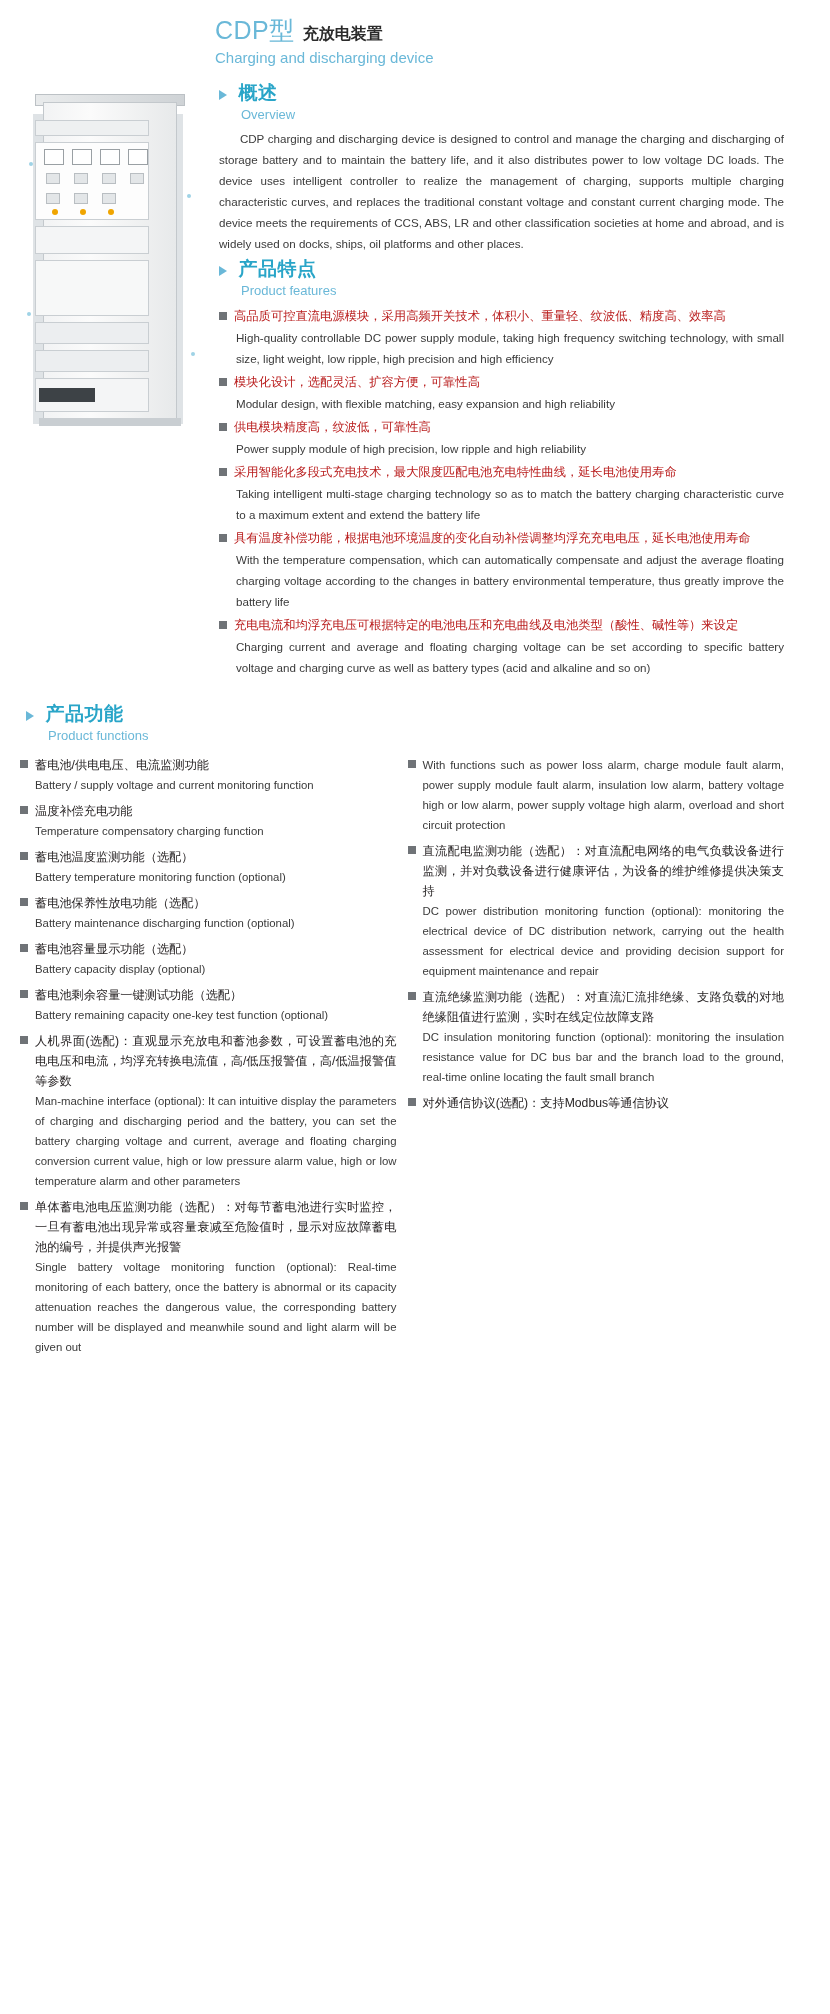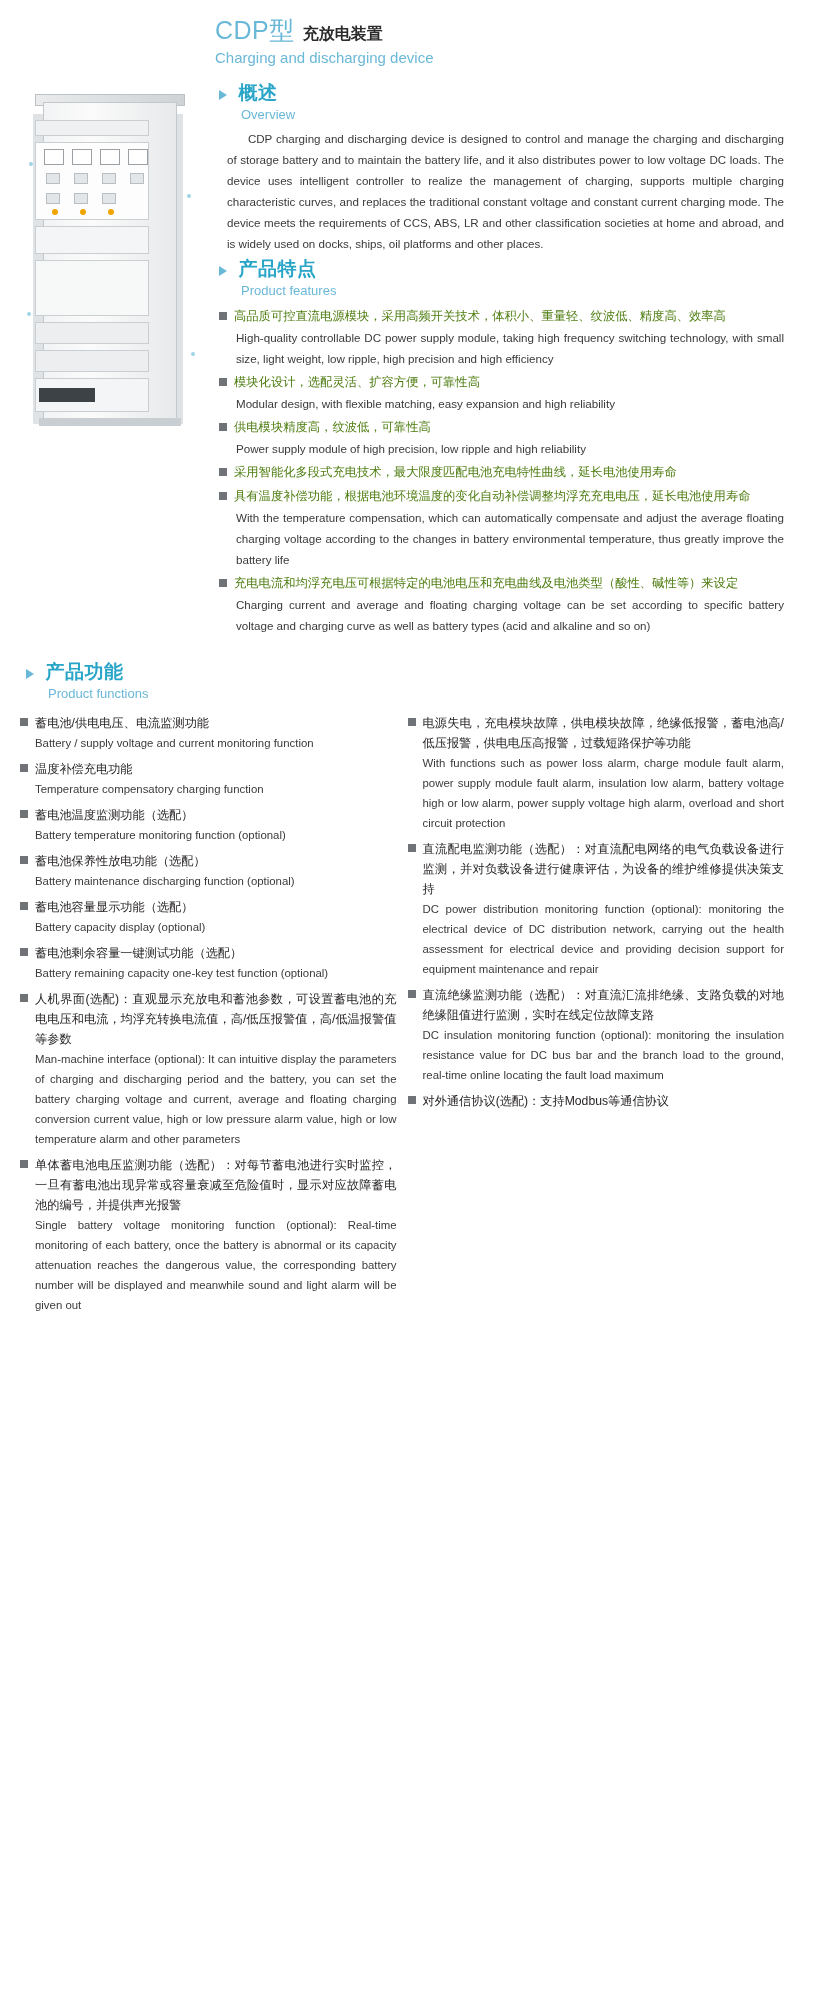--- a/index.html
+++ b/index.html
@@ -107,32 +107,32 @@
   .sec-cn { font-size: 19px; color: #29a5c8; font-weight: bold; letter-spacing:0.5px; }
   .sec-en { font-size: 13px; color: #6ab8d8; margin-left: 22px; margin-top: 1px; }
 
   .para-cn {
     font-size: 12.3px; line-height: 22px; color: #231f20;
     text-align: justify; text-indent: 2em; margin: 6px 0 0 0;
     letter-spacing: 0.2px;
   }
   .para-en {
     font-size: 11.6px; line-height: 21px; color: #3a3a3a;
-    text-align: justify; text-indent: 1.8em; margin: 6px 0 0 8px;
+    text-align: justify; text-indent: 1.8em; margin: 6px 0 0 0;
   }
 
   
   .feat-list { margin-top: 8px; }
   .feat-item { display: flex; margin-bottom: 3px; }
   .sq {
     flex: 0 0 auto; width: 8px; height: 8px; background: #6f7377;
     margin: 6px 7px 0 0;
   }
   .feat-body { flex: 1; }
-  .feat-cn { font-size: 12.3px; line-height: 21px; color:#4d7c0f; text-align: justify; }
+  .feat-cn { font-size: 12.3px; line-height: 21px; color:#b91c1c; text-align: justify; }
   .feat-en { font-size: 11.6px; line-height: 21px; color:#3a3a3a; text-align: justify; padding-left: 2px;}
 
   
   .functions { padding: 18px 20px 0 20px; }
   .func-head { margin-left: 6px; }
   .cols { display: flex; gap: 11px; margin-top: 12px; }
   .col { flex: 1; }
   .fitem { display:flex; margin-bottom: 6px; }
   .fitem .sq { margin-top: 5px; }
   .f-cn { font-size: 12.2px; line-height: 20px; color:#231f20; text-align: justify; }
@@ -226,20 +226,21 @@
           <span class="sq"></span>
           <div class="feat-body">
             <div class="feat-cn">供电模块精度高，纹波低，可靠性高</div>
             <div class="feat-en">Power supply module of high precision, low ripple and high reliability</div>
           </div>
         </div>
         <div class="feat-item">
           <span class="sq"></span>
           <div class="feat-body">
             <div class="feat-cn">采用智能化多段式充电技术，最大限度匹配电池充电特性曲线，延长电池使用寿命</div>
+            <div class="feat-en">Taking intelligent multi-stage charging technology so as to match the battery charging characteristic curve to a maximum extent and extend the battery life</div>
           </div>
         </div>
         <div class="feat-item">
           <span class="sq"></span>
           <div class="feat-body">
             <div class="feat-cn">具有温度补偿功能，根据电池环境温度的变化自动补偿调整均浮充充电电压，延长电池使用寿命</div>
             <div class="feat-en">With the temperature compensation, which can automatically compensate and adjust the average floating charging voltage according to the changes in battery environmental temperature, thus greatly improve the battery life</div>
           </div>
         </div>
         <div class="feat-item">
@@ -318,36 +319,35 @@
             <div class="f-cn">单体蓄电池电压监测功能（选配）：对每节蓄电池进行实时监控，一旦有蓄电池出现异常或容量衰减至危险值时，显示对应故障蓄电池的编号，并提供声光报警</div>
             <div class="f-en">Single battery voltage monitoring function (optional): Real-time monitoring of each battery, once the battery is abnormal or its capacity attenuation reaches the dangerous value, the corresponding battery number will be displayed and meanwhile sound and light alarm will be given out</div>
           </div>
         </div>
       </div>
 
       <div class="col">
         <div class="fitem">
           <span class="sq"></span>
           <div class="feat-body">
-            <div class="f-cn">电源失电，充电模块故障，供电模块故障，绝缘低报警，蓄电池高/低压报警，供电电压高报警，过载短路保护等功能</div>
             <div class="f-en">With functions such as power loss alarm, charge module fault alarm, power supply module fault alarm, insulation low alarm, battery voltage high or low alarm, power supply voltage high alarm, overload and short circuit protection</div>
           </div>
         </div>
         <div class="fitem">
           <span class="sq"></span>
           <div class="feat-body">
             <div class="f-cn">直流配电监测功能（选配）：对直流配电网络的电气负载设备进行监测，并对负载设备进行健康评估，为设备的维护维修提供决策支持</div>
             <div class="f-en">DC power distribution monitoring function (optional): monitoring the electrical device of DC distribution network, carrying out the health assessment for electrical device and providing decision support for equipment maintenance and repair</div>
           </div>
         </div>
         <div class="fitem">
           <span class="sq"></span>
           <div class="feat-body">
             <div class="f-cn">直流绝缘监测功能（选配）：对直流汇流排绝缘、支路负载的对地绝缘阻值进行监测，实时在线定位故障支路</div>
-            <div class="f-en">DC insulation monitoring function (optional): monitoring the insulation resistance value for DC bus bar and the branch load to the ground, real-time online locating the fault load maximum</div>
+            <div class="f-en">DC insulation monitoring function (optional): monitoring the insulation resistance value for DC bus bar and the branch load to the ground, real-time online locating the fault small branch</div>
           </div>
         </div>
         <div class="fitem">
           <span class="sq"></span>
           <div class="feat-body">
             <div class="f-cn">对外通信协议(选配)：支持Modbus等通信协议</div>
           </div>
         </div>
       </div>
     </div>

